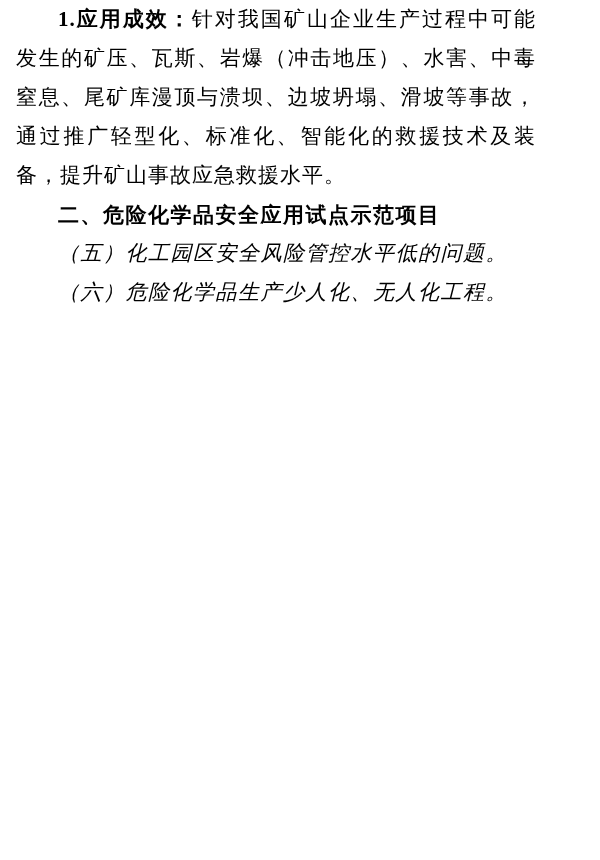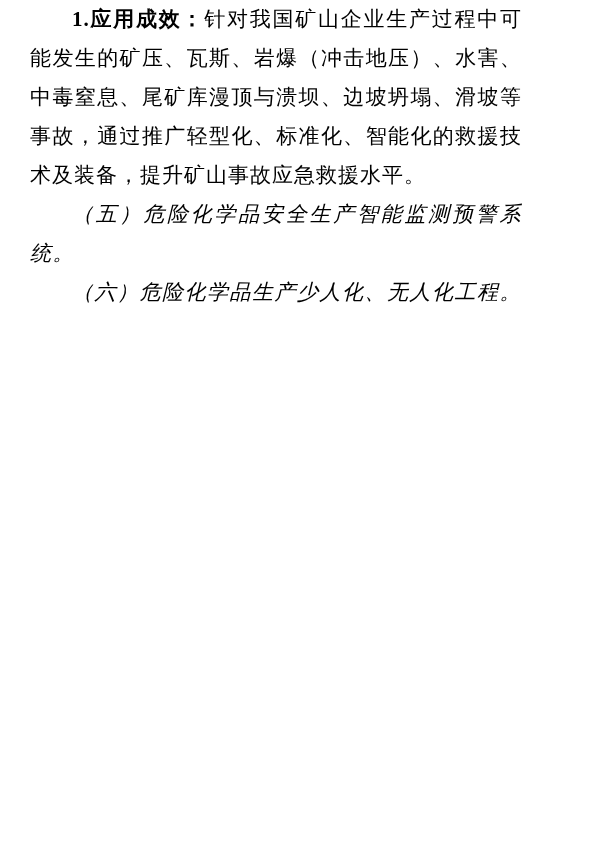--- a/index.html
+++ b/index.html
@@ -11,21 +11,21 @@
     width: 600px;
     height: 860px;
     overflow: hidden;
     font-family: "Liberation Serif", serif;
     color: #000000;
   }
   .page {
     box-sizing: border-box;
     width: 552px;
     height: 860px;
-    padding: 0 30px;
+    padding: 0 16px;
     background: #ffffff;
   }
   .para {
     margin: 0;
     font-size: 21px;
     line-height: 39px;
     text-indent: 2em;
     text-align: justify;
     text-justify: inter-character;
     letter-spacing: 1px;
@@ -50,20 +50,21 @@
   }
 </style>
 </head>
 <body>
 
 <div class="page">
 
   <p class="para body"><span class="lead">1.应用成效：</span><span>针对我国矿山企业生产过程中可能发生的矿压、瓦斯、岩爆（冲击地压）、水害、中毒窒息、尾矿库漫顶与溃坝、边坡坍塌、滑坡等事故，通过推广轻型化、标准化、智能化的救援技术及装备，提升矿山事故应急救援水平。</span></p>
 
 
+  <h2 class="para heading">二、危险化学品安全应用试点示范项目</h2>
 
-  <p class="para subheading">（五）危险化学品安全生产智能监测预警系统。</p>
+  <p class="para subheading">（五）化工园区安全风险管控水平低的问题。</p>
 
 
 
   <p class="para subheading">（六）危险化学品生产少人化、无人化工程。</p>
 
 </div>
 
 </body></html>

